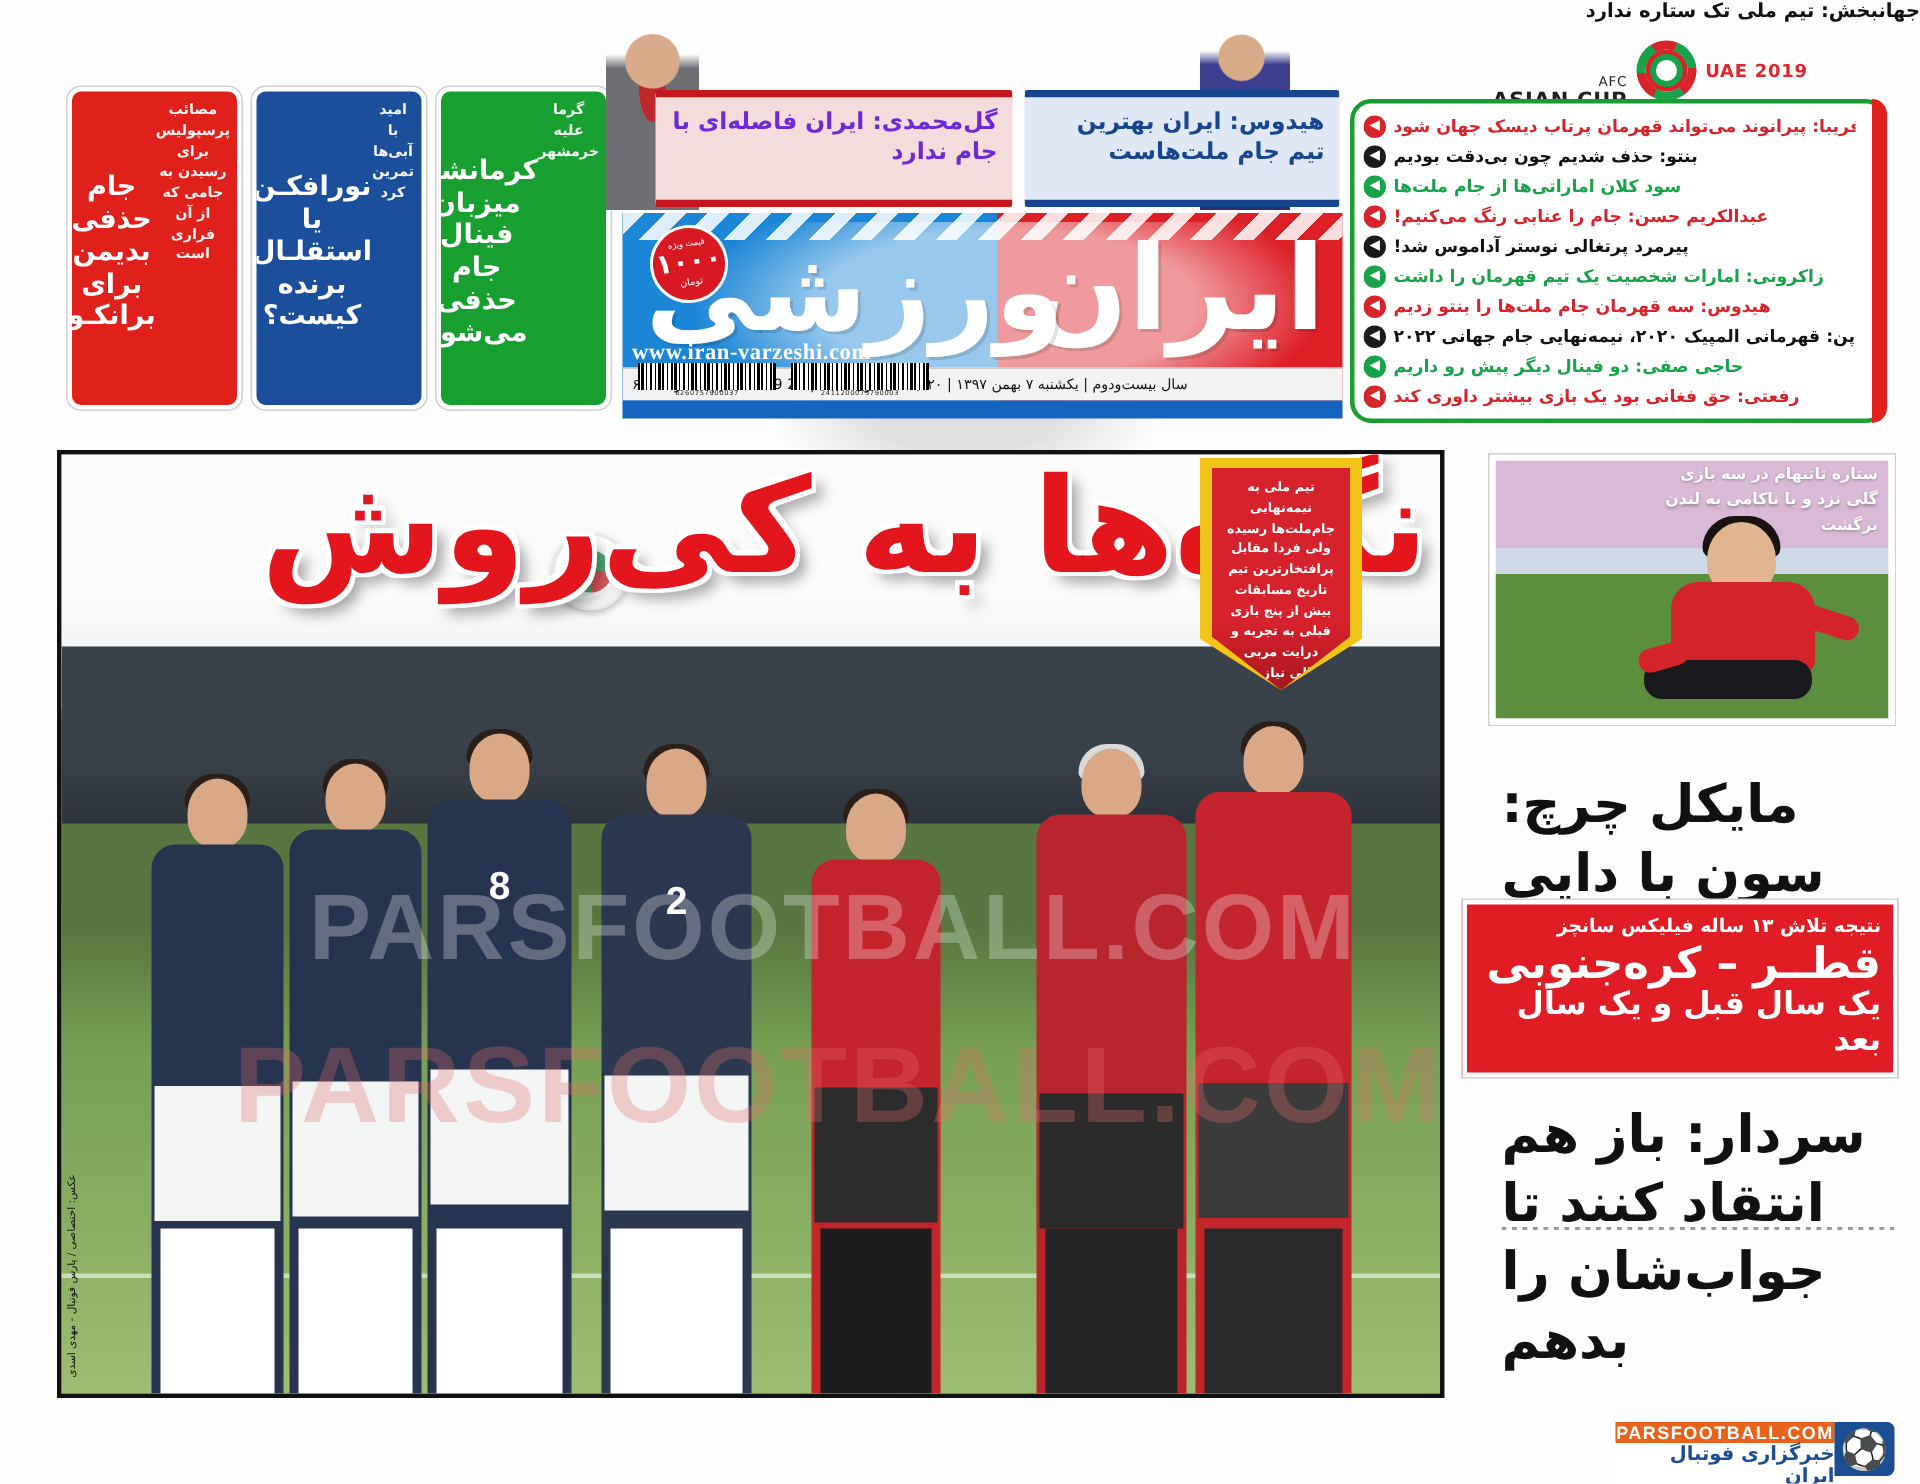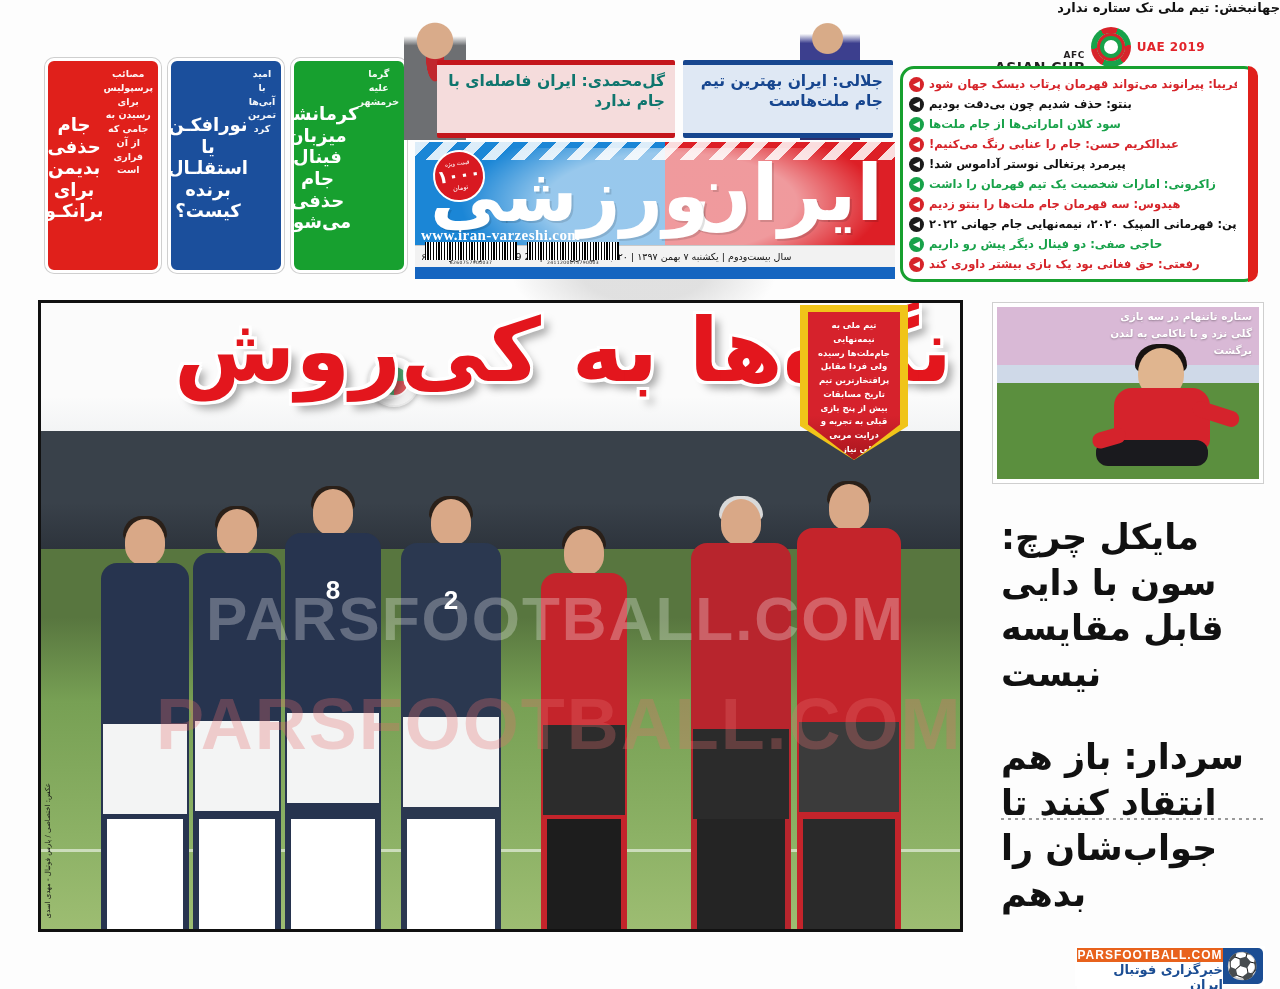--- a/index.html
+++ b/index.html
@@ -82,21 +82,21 @@
     border-radius: 2px;
     padding: 7px 10px 7px 10px;
     text-align: right;
     font-weight: bold;
     line-height: 1.28;
     font-size: 15.5px;
   }
   #quote-golmohammadi {
     left: 437px; top: 60px; width: 238px; height: 78px;
     background: #f5dcdc;
-    color: #0f766e;
+    color: #6d28d9;
     border-top: 5px solid #c4161c;
     border-bottom: 5px solid #c4161c;
   }
   #quote-jalali {
     left: 683px; top: 60px; width: 210px; height: 78px;
     background: #dfe8f4;
     color: #17468f;
     border-top: 5px solid #17468f;
     border-bottom: 5px solid #17468f;
   }
@@ -201,21 +201,21 @@
     pointer-events: none;
   }
 
   
   #afc-logo-row {
     position: absolute; left: 985px; top: 26px; width: 230px; height: 42px;
     display: flex; align-items: center; justify-content: center; gap: 6px;
     direction: ltr;
   }
   #afc-text { text-align: right; line-height: 1; }
-  #afc-text .afc-small { font-size: 9px; font-weight: bold; color: #231f20; letter-spacing: .5px; display:block;margin-top:31px; }
+  #afc-text .afc-small { font-size: 9px; font-weight: normal; color: #231f20; letter-spacing: .5px; display:block;margin-top:31px; }
   #afc-text .afc-big { font-size: 14px; font-weight: bold; color: #231f20; letter-spacing: .5px; display:block; }
   #afc-ball {
     width: 40px; height: 40px; border-radius: 50%;
     background:
       conic-gradient(from 20deg, #18a24a 0 18%, #d8232a 18% 34%, #18a24a 34% 52%, #d8232a 52% 68%, #18a24a 68% 86%, #d8232a 86% 100%);
     position: relative; overflow: hidden;
   }
   #afc-ball::after {
     content: ""; position: absolute; inset: 6px; border-radius: 50%;
     background: #ffffff;
@@ -453,21 +453,21 @@
   <div class="teaser" id="teaser-green">
     <div class="kicker">گرما علیه خرمشهر</div>
     <div class="headline">کرمانشاه میزبان فینال جام حذفی می‌شود</div>
     <div class="thumb" id="thumb-cup"></div>
   </div>
 
   <div class="coach-cut" id="coach-gol"></div>
   <div class="quotebar" id="quote-golmohammadi">گل‌محمدی: ایران فاصله‌ای با جام ندارد</div>
 
   <div class="coach-cut" id="coach-jalali"></div>
-  <div class="quotebar" id="quote-jalali">جلالی: ایران بهترین تیم جام ملت‌هاست</div>
+  <div class="quotebar" id="quote-jalali">هیدوس: ایران بهترین تیم جام ملت‌هاست</div>
 
   <div id="ghost-player"></div>
   <div id="masthead">
     <div class="zig"></div>
     <div class="swoosh"></div>
     <div id="logo-word">ایران</div>
     <div id="logo-word-2">ورزشی</div>
     <div id="price-badge">
       <span class="pb-top">قیمت ویژه</span>
       <span class="pb-num">۱۰۰۰</span>
@@ -625,20 +625,25 @@
       <div class="sf-torso"></div>
       <div class="sf-arm"></div>
       <div class="sf-legs"></div>
       <div class="sf-boot"></div>
     </div>
     <div id="son-caption">ستاره تاتنهام در سه بازی گلی نزد و با ناکامی به لندن برگشت</div>
   </div>
 
   <div class="rc-headline" id="rc1-headline">مایکل چرچ: سون با دایی قابل مقایسه نیست</div>
 
+  <div id="qatar-box">
+    <div id="qatar-kicker">نتیجه تلاش ۱۳ ساله فیلیکس سانچز</div>
+    <div id="qatar-title">قطــر – کره‌جنوبی</div>
+    <div id="qatar-sub">یک سال قبل و یک سال بعد</div>
+  </div>
 
   <div class="rc-headline" id="rc2-headline">سردار: باز هم انتقاد کنند تا جواب‌شان را بدهم</div>
 
   <div class="dot-divider" id="divider-1"></div>
 
   <div id="rc3-kicker">جهانبخش: تیم ملی تک ستاره ندارد</div>
 
   <div id="pars-logo">
     <div class="pl-text">
       <div class="pl-top">PARSFOOTBALL.COM</div>

